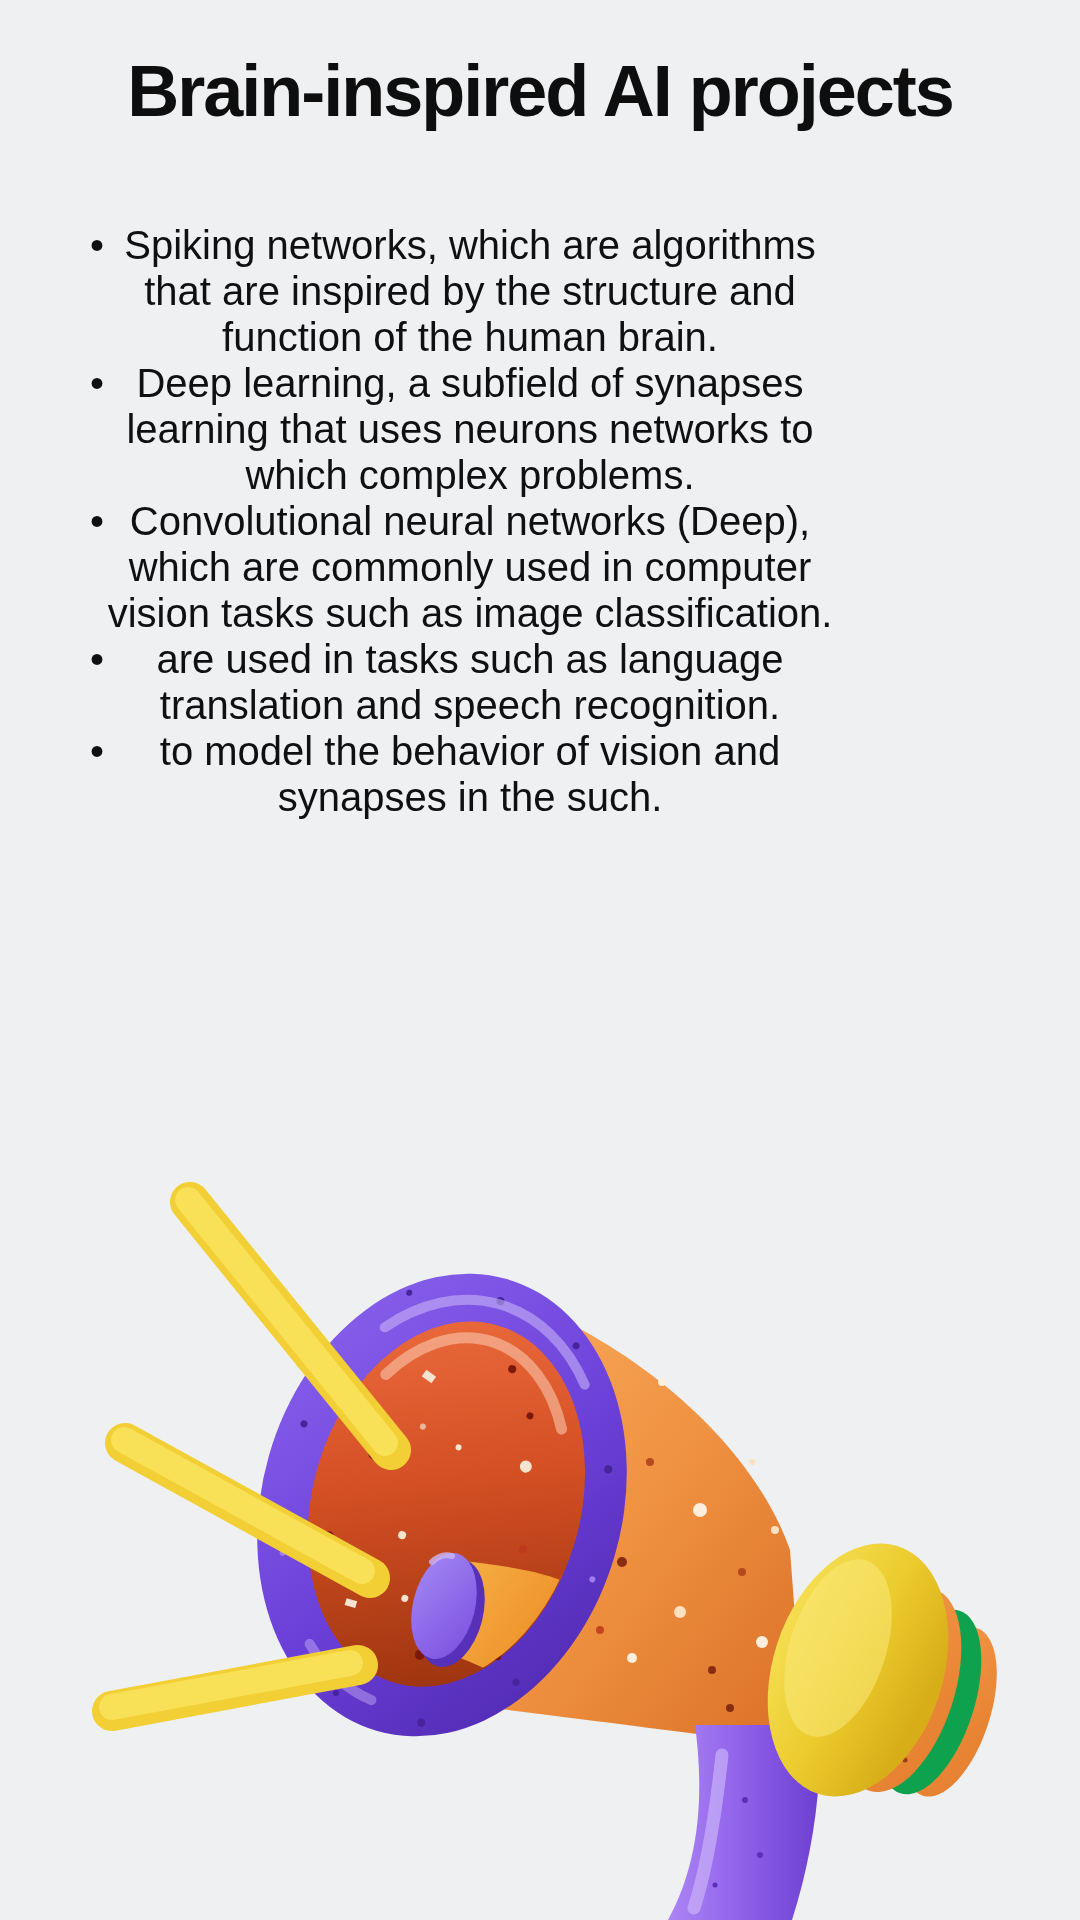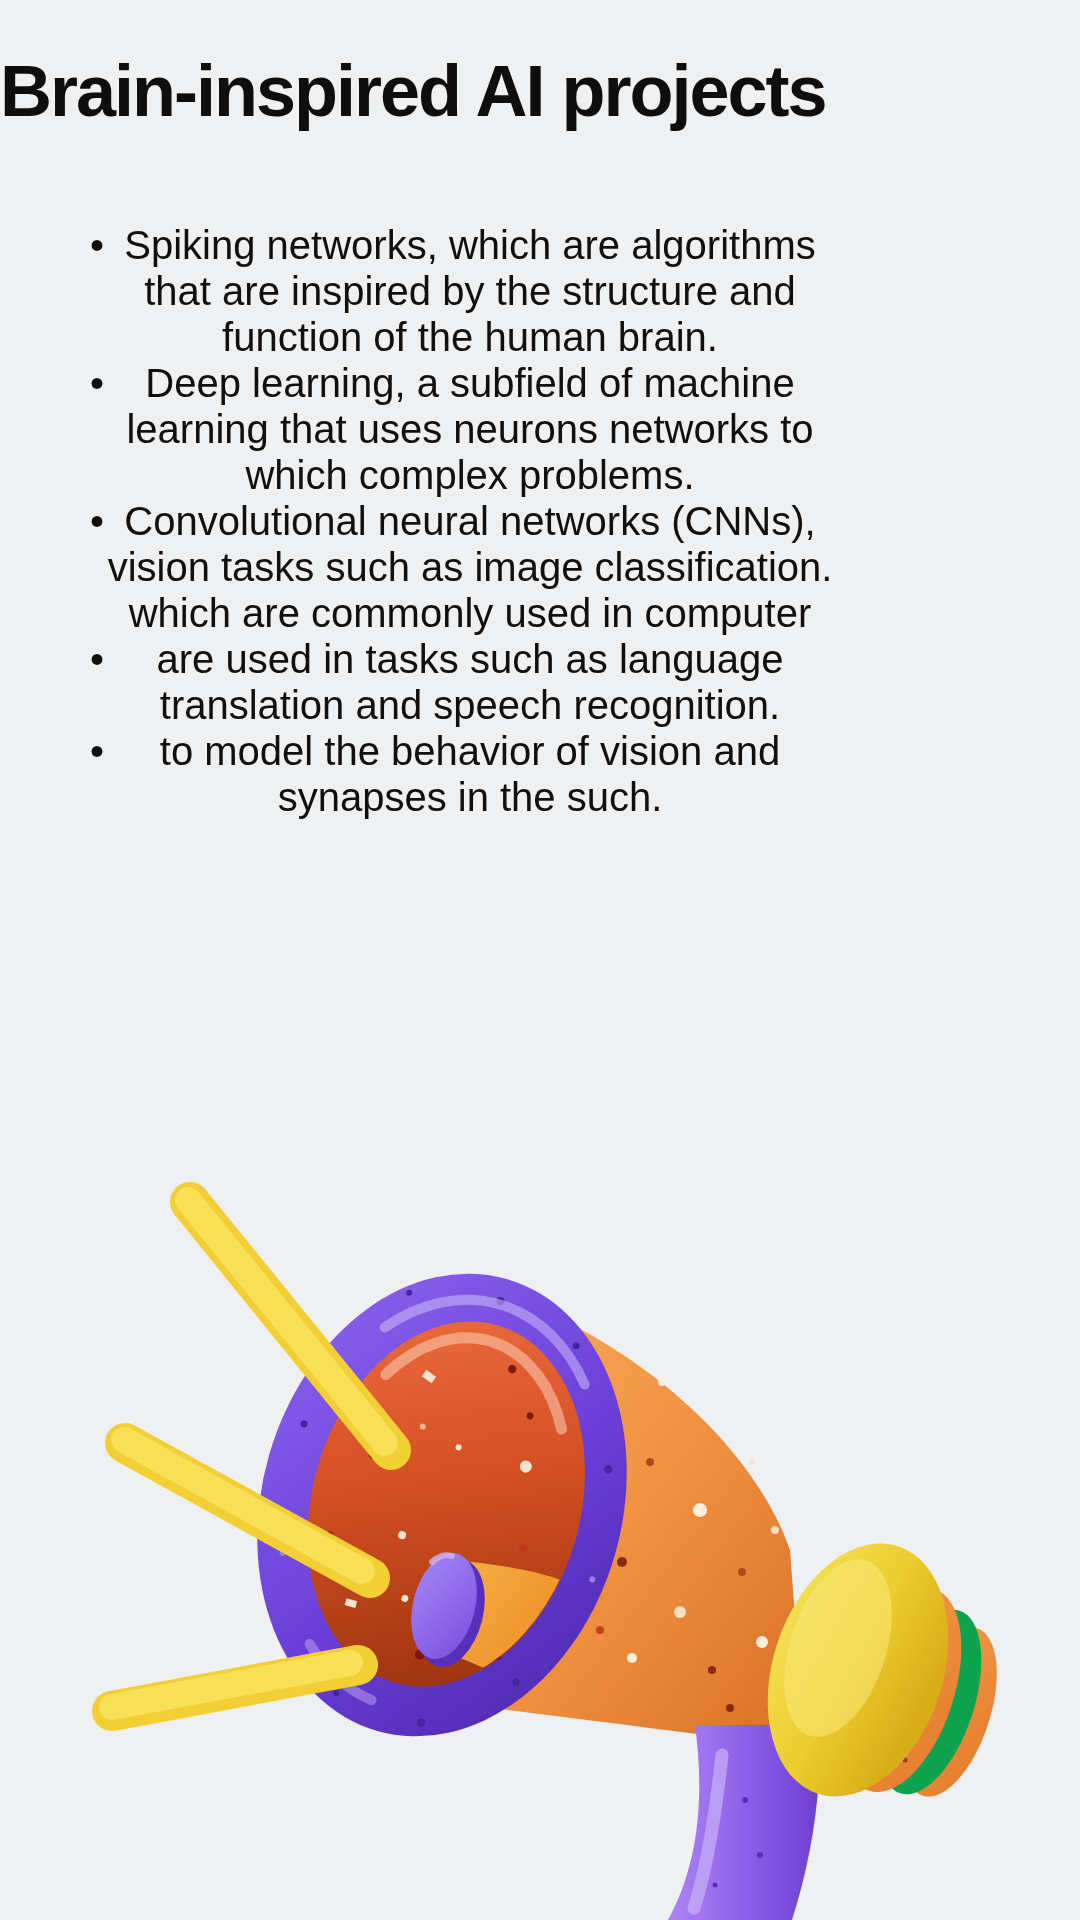--- a/index.html
+++ b/index.html
@@ -1,19 +1,19 @@
 <!DOCTYPE html>
 <html><head>
 <meta charset="utf-8">
 <style>
   html,body{margin:0;padding:0;}
   body{width:1080px;height:1920px;overflow:hidden;background:#eef0f1;
        font-family:"Liberation Sans", sans-serif;}
   .poster{position:relative;width:1080px;height:1920px;background:#eef0f1;}
-  .title{margin:0;padding-top:44px;text-align:left;
+  .title{margin:0;padding-top:44px;text-align:center;
          font-size:72px;line-height:94px;font-weight:700;
          letter-spacing:-2px;color:#0e0e0e;}
   .bullet-list{list-style:none;margin:84px 0 0 60px;padding:0;width:820px;
                font-size:40px;line-height:46px;color:#101010;text-align:center;}
   .bullet-item{position:relative;margin:0;padding:0;}
   .bullet-item .dot{position:absolute;left:30px;top:0;font-size:40px;line-height:46px;}
   .bullet-item .line{white-space:nowrap;}
   .art{position:absolute;left:0;top:1110px;width:1080px;height:810px;}
 </style>
 </head>
@@ -25,29 +25,29 @@
 
   <ul class="bullet-list">
       <li class="bullet-item">
         <span class="dot">•</span>
         <div class="line">Spiking networks, which are algorithms</div>
         <div class="line">that are inspired by the structure and</div>
         <div class="line">function of the human brain.</div>
       </li>
       <li class="bullet-item">
         <span class="dot">•</span>
-        <div class="line">Deep learning, a subfield of machine</div>
+        <div class="line">Deep learning, a subfield of synapses</div>
         <div class="line">learning that uses neurons networks to</div>
         <div class="line">which complex problems.</div>
       </li>
       <li class="bullet-item">
         <span class="dot">•</span>
-        <div class="line">Convolutional neural networks (CNNs),</div>
+        <div class="line">Convolutional neural networks (Deep),</div>
+        <div class="line">which are commonly used in computer</div>
         <div class="line">vision tasks such as image classification.</div>
-        <div class="line">which are commonly used in computer</div>
       </li>
       <li class="bullet-item">
         <span class="dot">•</span>
         <div class="line">are used in tasks such as language</div>
         <div class="line">translation and speech recognition.</div>
       </li>
       <li class="bullet-item">
         <span class="dot">•</span>
         <div class="line">to model the behavior of vision and</div>
         <div class="line">synapses in the such.</div>

